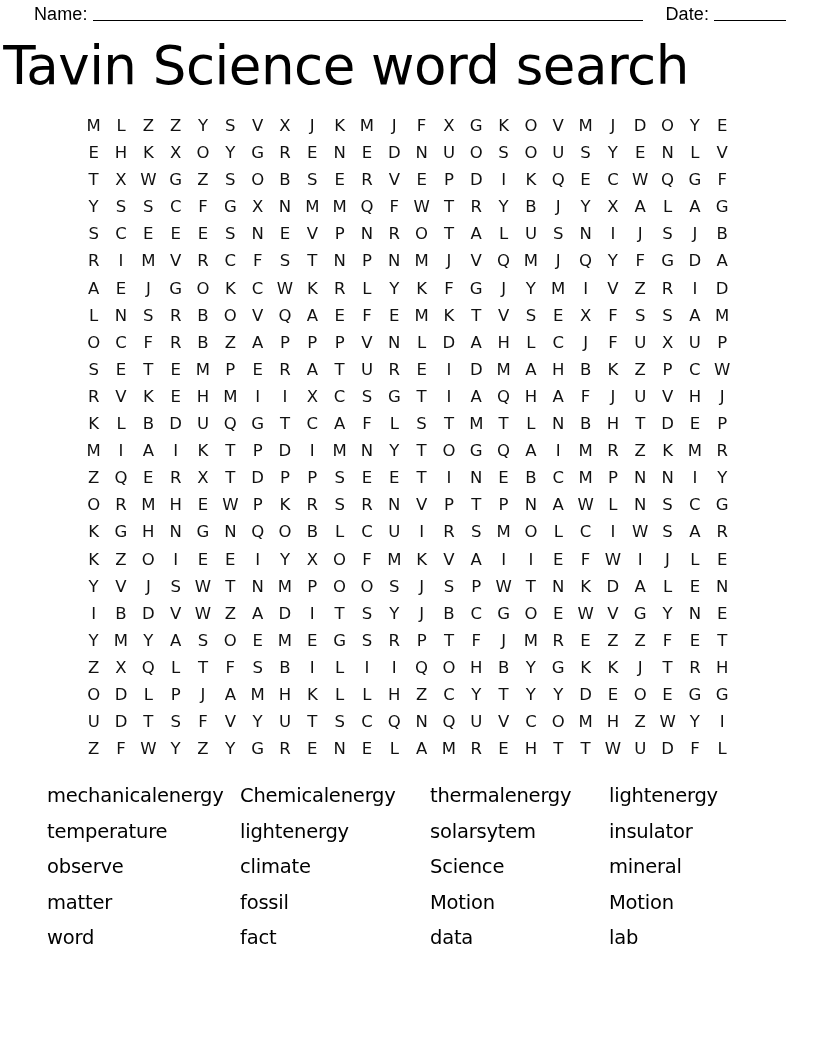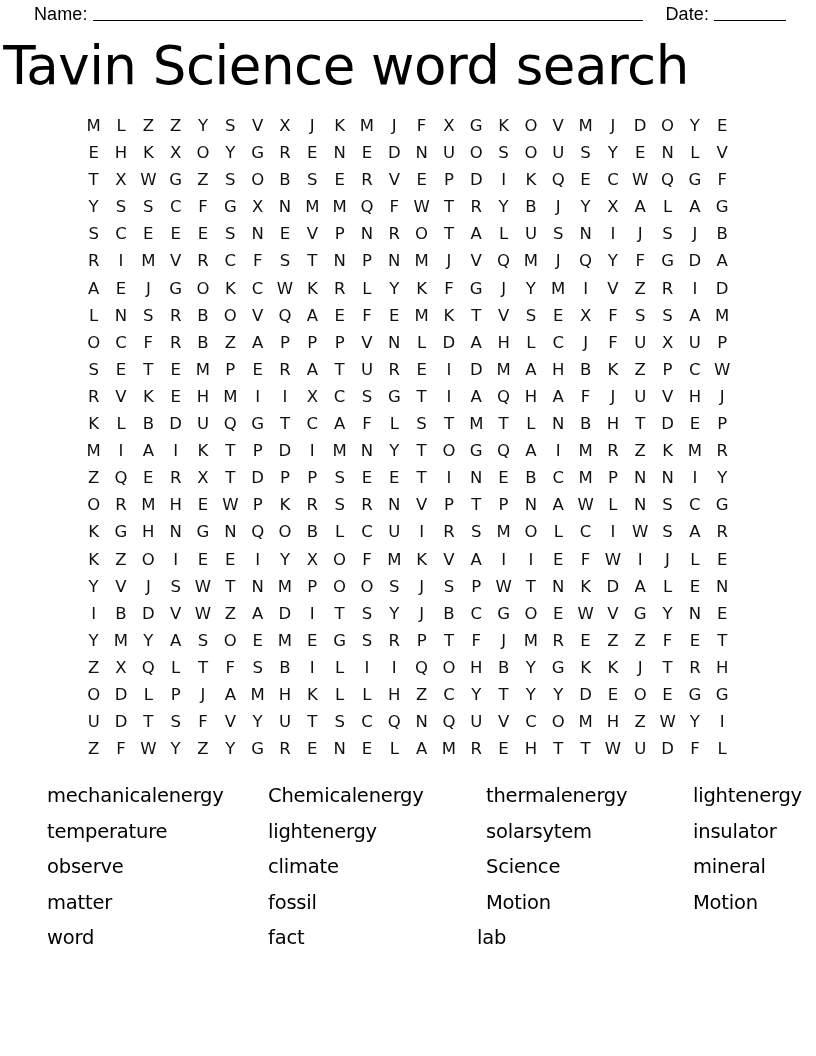--- a/index.html
+++ b/index.html
@@ -85,21 +85,20 @@
   .wordlist {
     position: absolute;
     left: 0;
     top: 778px;
     width: 816px;
   }
   .word-row {
     display: flex;
     height: 35.6px;
     align-items: center;
-    gap: 28px;
   }
   .word {
     font-family: "DejaVu Sans", sans-serif;
     font-size: 19.5px;
     line-height: 35.6px;
     font-weight: 400;
     white-space: nowrap;
     letter-spacing: -0.2px;
   }
   .word.c1 { margin-left: 47px;  width: 180px; flex: 0 0 180px; }
@@ -767,15 +766,16 @@
     </div>
     <div class="word-row">
       <span class="word c1">matter</span>
       <span class="word c2">fossil</span>
       <span class="word c3">Motion</span>
       <span class="word c4">Motion</span>
     </div>
     <div class="word-row">
       <span class="word c1">word</span>
       <span class="word c2">fact</span>
+      <span class="word c3">data</span>
       <span class="word c4">lab</span>
     </div>
   </div>
 
 </body></html>

